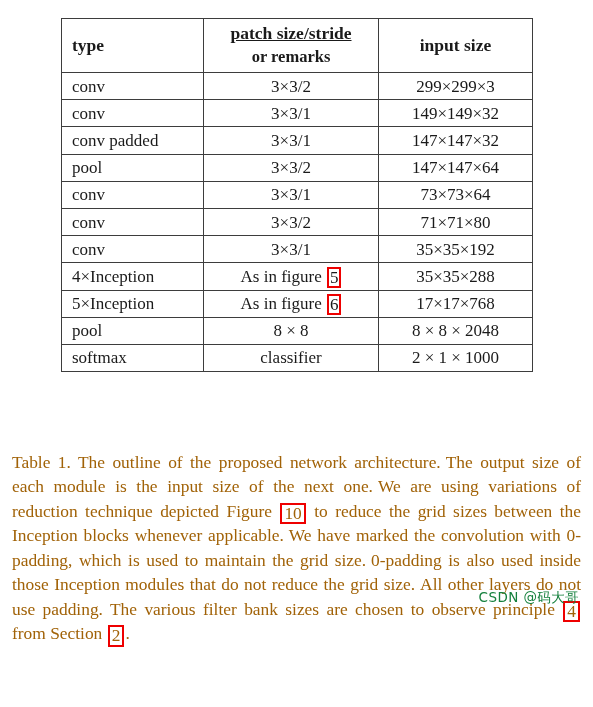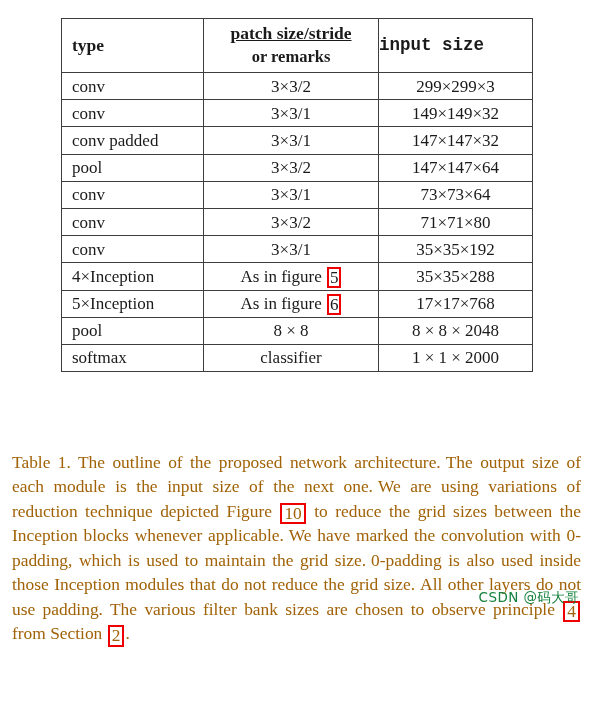--- a/index.html
+++ b/index.html
@@ -57,21 +57,21 @@
   }
   .th-type {
     text-align: left;
     padding-left: 10px !important;
   }
   .th-patch {
     text-align: center;
   }
   .th-patch .line1 { display: block; font-weight: bold; text-decoration: underline; }
   .th-patch .line2 { display: block; font-weight: bold; font-size: 16.5px; margin-top: 4px; }
-  .th-input { text-align: left; font-family: Liberation Mono, monospace; }
+  .th-input { text-align: center; }
 
   
   table.arch tbody tr { height: 27.2px; margin-top: 48px; }
   td.cell-type {
     text-align: left;
     padding-left: 10px !important;
     white-space: nowrap;
   }
   td.cell-patch, td.cell-input {
     text-align: center;
@@ -192,21 +192,21 @@
             <td class="cell-input">17×17×768</td>
           </tr>
           <tr>
             <td class="cell-type">pool</td>
             <td class="cell-patch">8 × 8</td>
             <td class="cell-input">8 × 8 × 2048</td>
           </tr>
           <tr>
             <td class="cell-type">softmax</td>
             <td class="cell-patch">classifier</td>
-            <td class="cell-input">1 × 1 × 2000</td>
+            <td class="cell-input">2 × 1 × 1000</td>
           </tr>
         </tbody>
     </table>
   </div>
 
   <div class="caption">
     <span>Table 1. The outline of the proposed network architecture.</span><span class="sentence-gap"></span><span>The output size of each module is the input size of the next one.</span><span class="sentence-gap"></span><span>We are using variations of reduction technique depicted Figure</span> <span class="refbox inline-cap">10</span> <span>to reduce the grid sizes between the Inception blocks whenever applicable.</span><span class="sentence-gap"></span><span>We have marked the convolution with 0-padding, which is used to maintain the grid size.</span><span class="sentence-gap"></span><span>0-padding is also used inside those Inception modules that do not reduce the grid size.</span><span class="sentence-gap"></span><span>All other layers do not use padding. The various filter bank sizes are chosen to observe principle</span> <span class="refbox inline-cap">4</span> <span>from Section</span> <span class="refbox inline-cap">2</span><span>.</span>
   </div>
 
   <div class="watermark">CSDN @码大哥</div>

